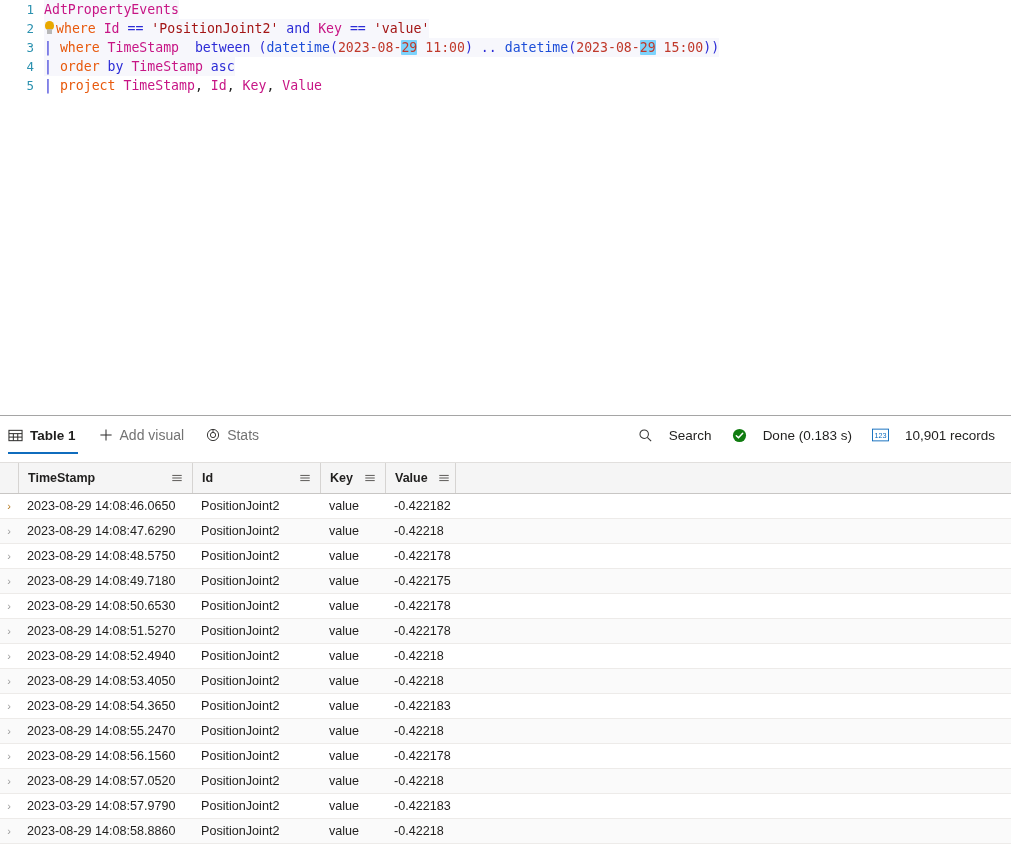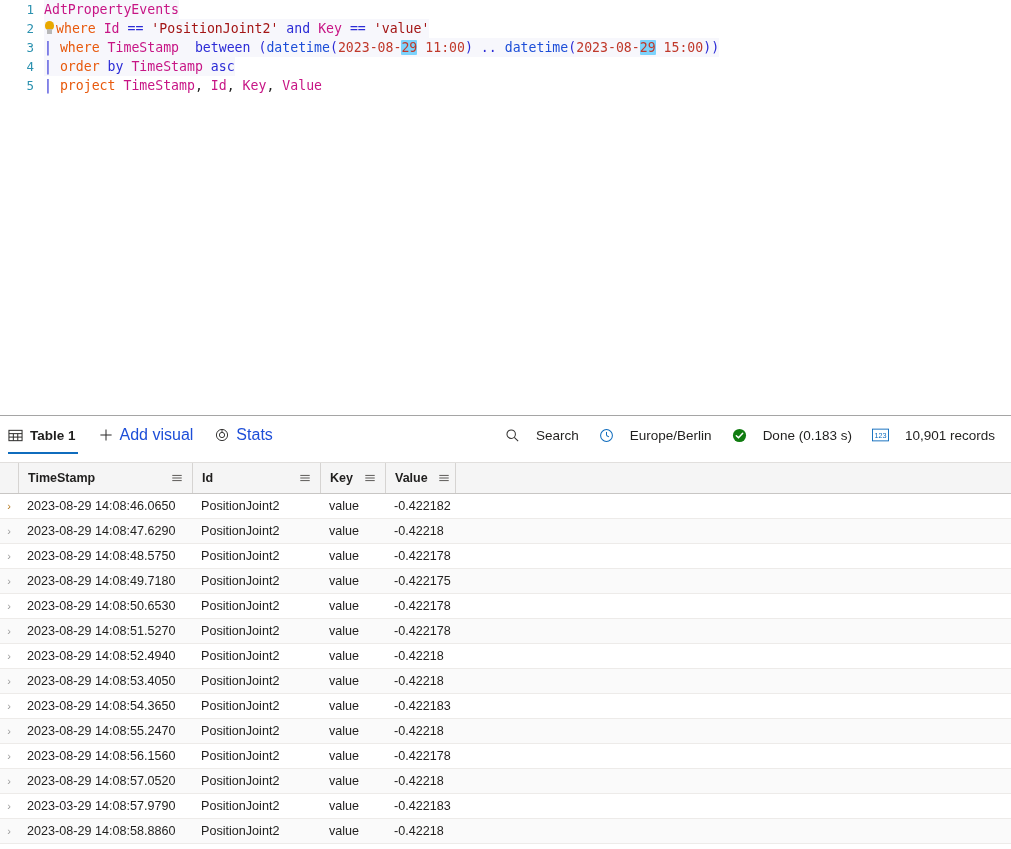--- a/index.html
+++ b/index.html
@@ -111,22 +111,22 @@
     position: absolute;
     left: 8px; right: 10px; bottom: 0;
     height: 2.5px;
     background: #0f6cbd;
   }
   .tb-btn {
     display: flex;
     align-items: center;
     height: 100%;
     padding: 0 11px;
-    font-size: 16px;
-    color: #1d4ed8;
+    font-size: 14px;
+    color: #737373;
     cursor: pointer;
     gap: 7px;
   }
   .tb-stat {
     display: flex;
     align-items: center;
     height: 100%;
     padding: 0 10px;
     font-size: 13.5px;
     color: #201f1e;
@@ -278,30 +278,20 @@
       <div class="tb-stat">
         <span class="ico">
           <svg width="15" height="15" viewBox="0 0 16 16">
             <circle cx="6.6" cy="6.6" r="4.5" fill="none" stroke="#323130" stroke-width="1.1"></circle>
             <line x1="9.9" y1="9.9" x2="14" y2="14" stroke="#323130" stroke-width="1.1"></line>
           </svg>
         </span>
         <span>Search</span>
       </div>
 
-      <div class="tb-stat">
-        <span class="ico">
-          <svg width="15" height="15" viewBox="0 0 16 16">
-            <circle cx="8" cy="8" r="6.3" fill="none" stroke="#0f6cbd" stroke-width="1.1"></circle>
-            <line x1="8" y1="4.2" x2="8" y2="8" stroke="#0f6cbd" stroke-width="1.1"></line>
-            <line x1="8" y1="8" x2="10.6" y2="9.5" stroke="#0f6cbd" stroke-width="1.1"></line>
-          </svg>
-        </span>
-        <span>Europe/Berlin</span>
-      </div>
 
       <div class="tb-stat plain">
         <span class="ico">
           <svg width="15" height="15" viewBox="0 0 16 16">
             <circle cx="8" cy="8" r="7" fill="#107c10"></circle>
             <polyline points="4.6,8.2 6.9,10.5 11.4,5.6" fill="none" stroke="#ffffff" stroke-width="1.6" stroke-linecap="round" stroke-linejoin="round"></polyline>
           </svg>
         </span>
         <span>Done (0.183 s)</span>
       </div>

